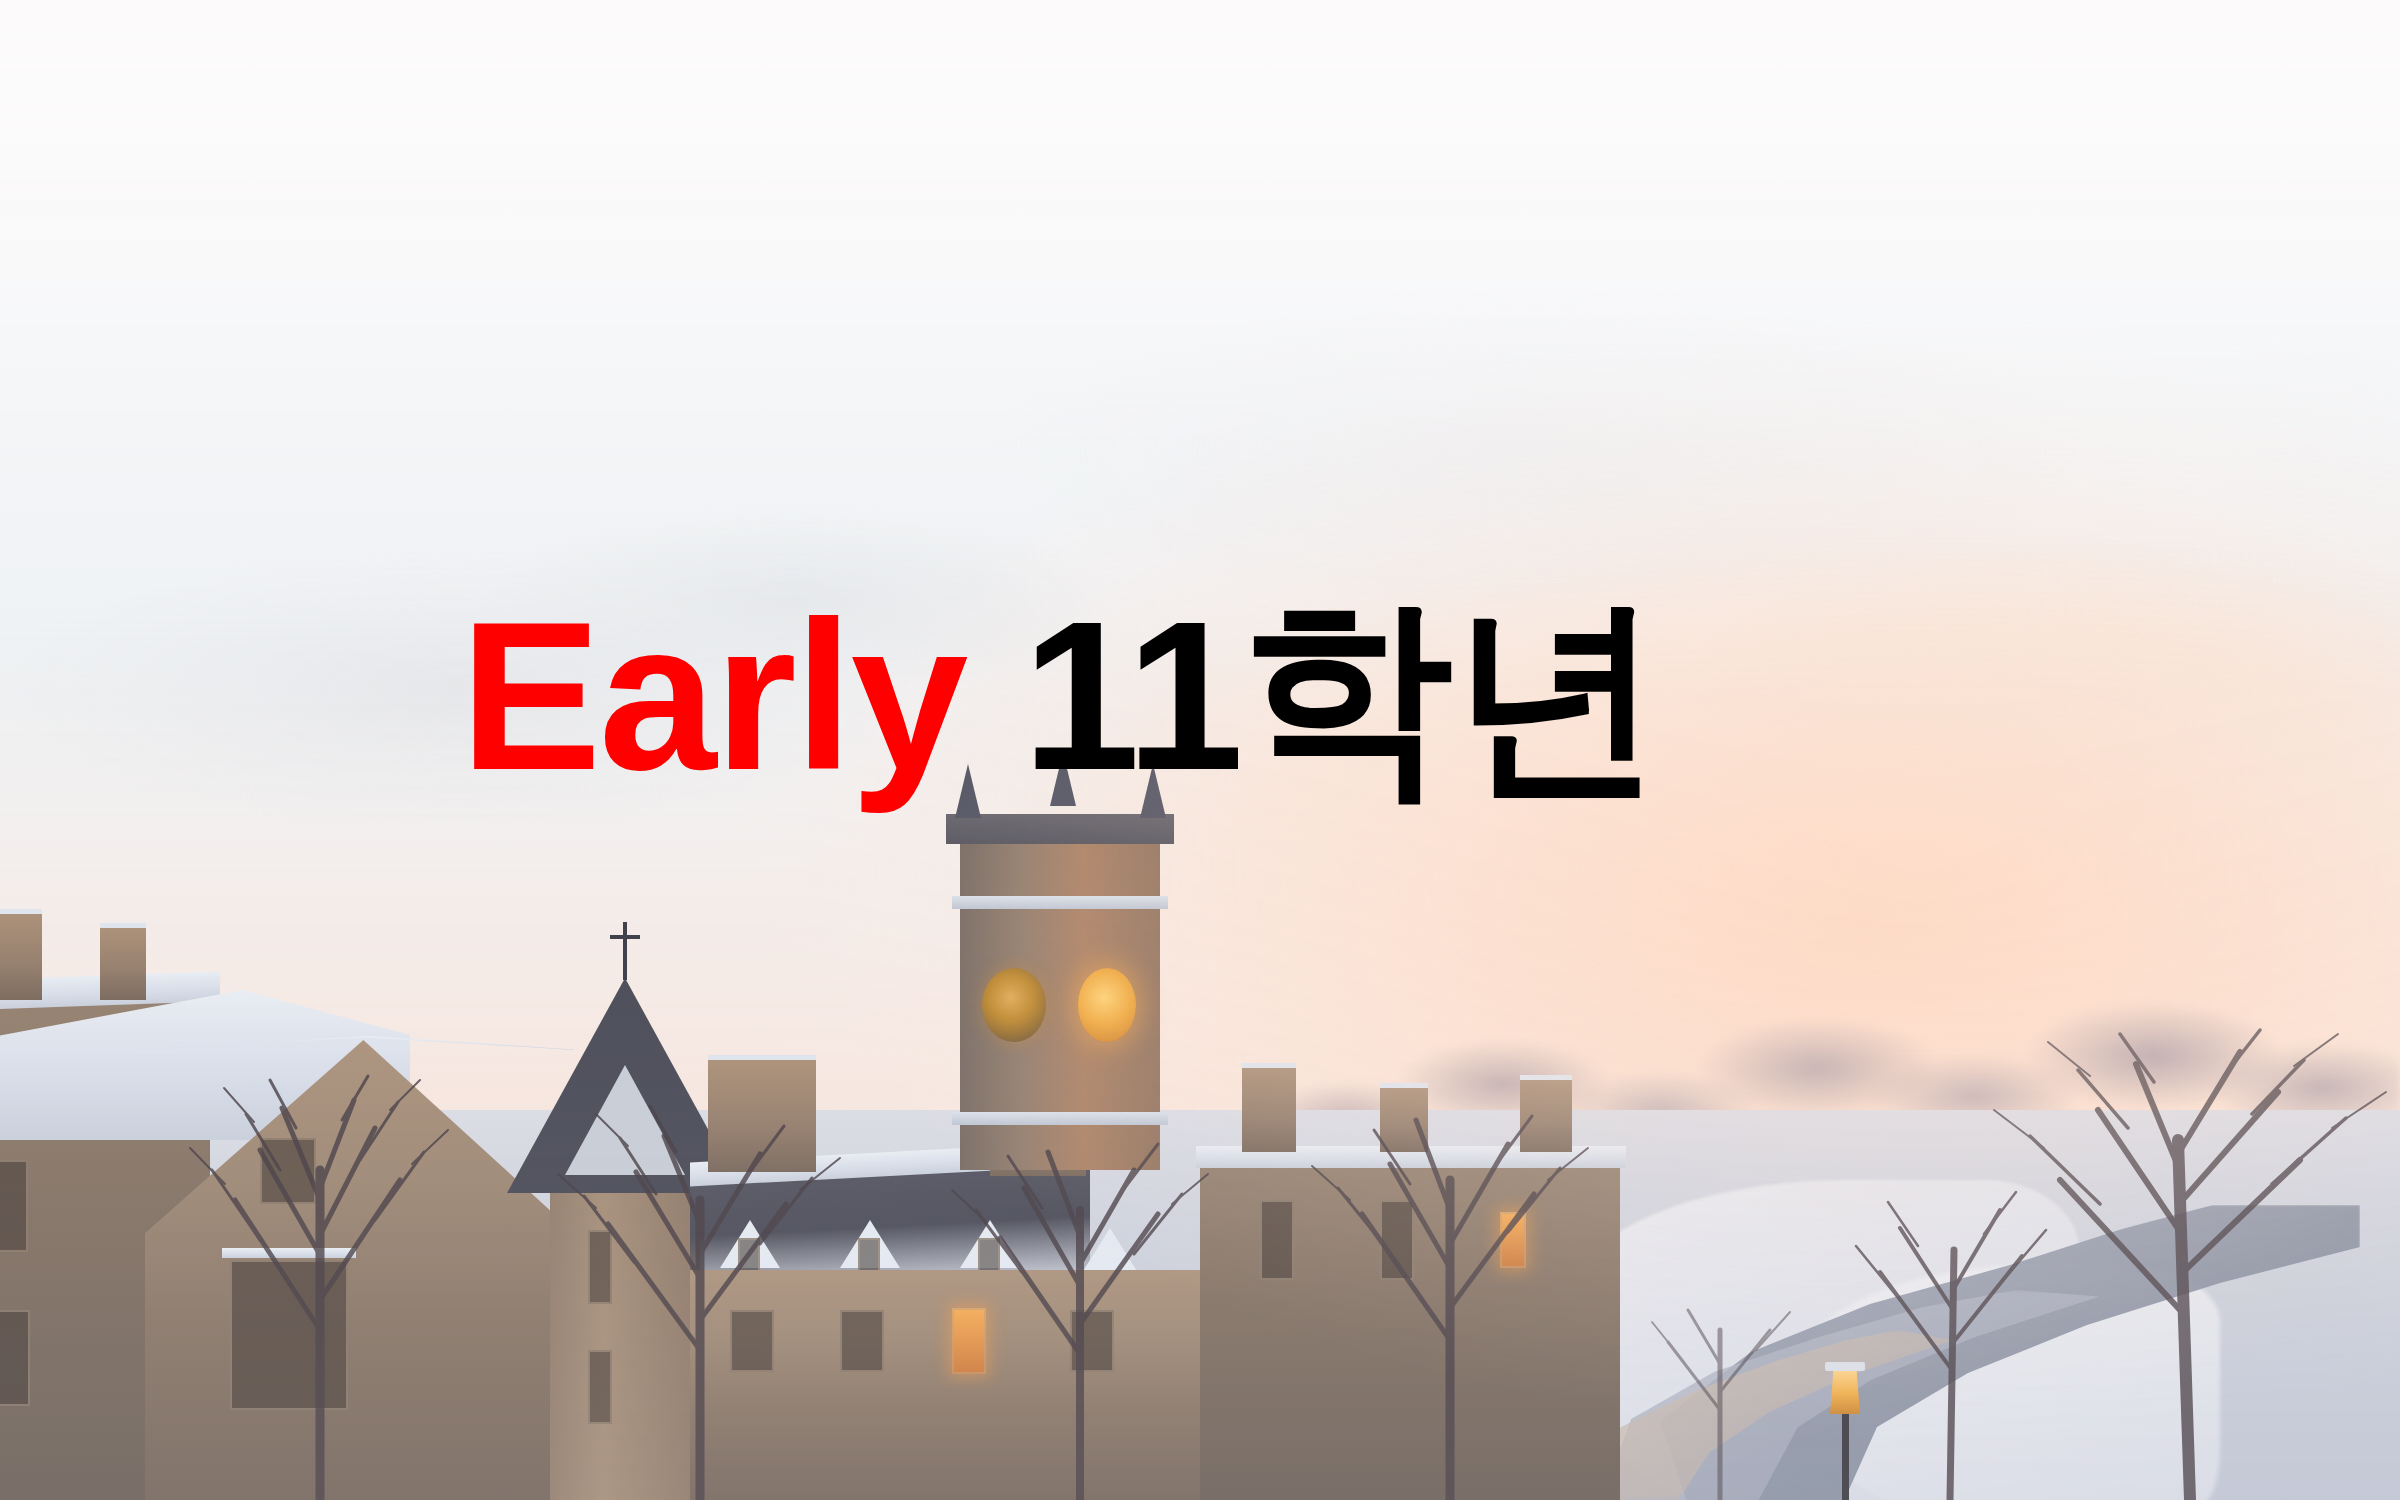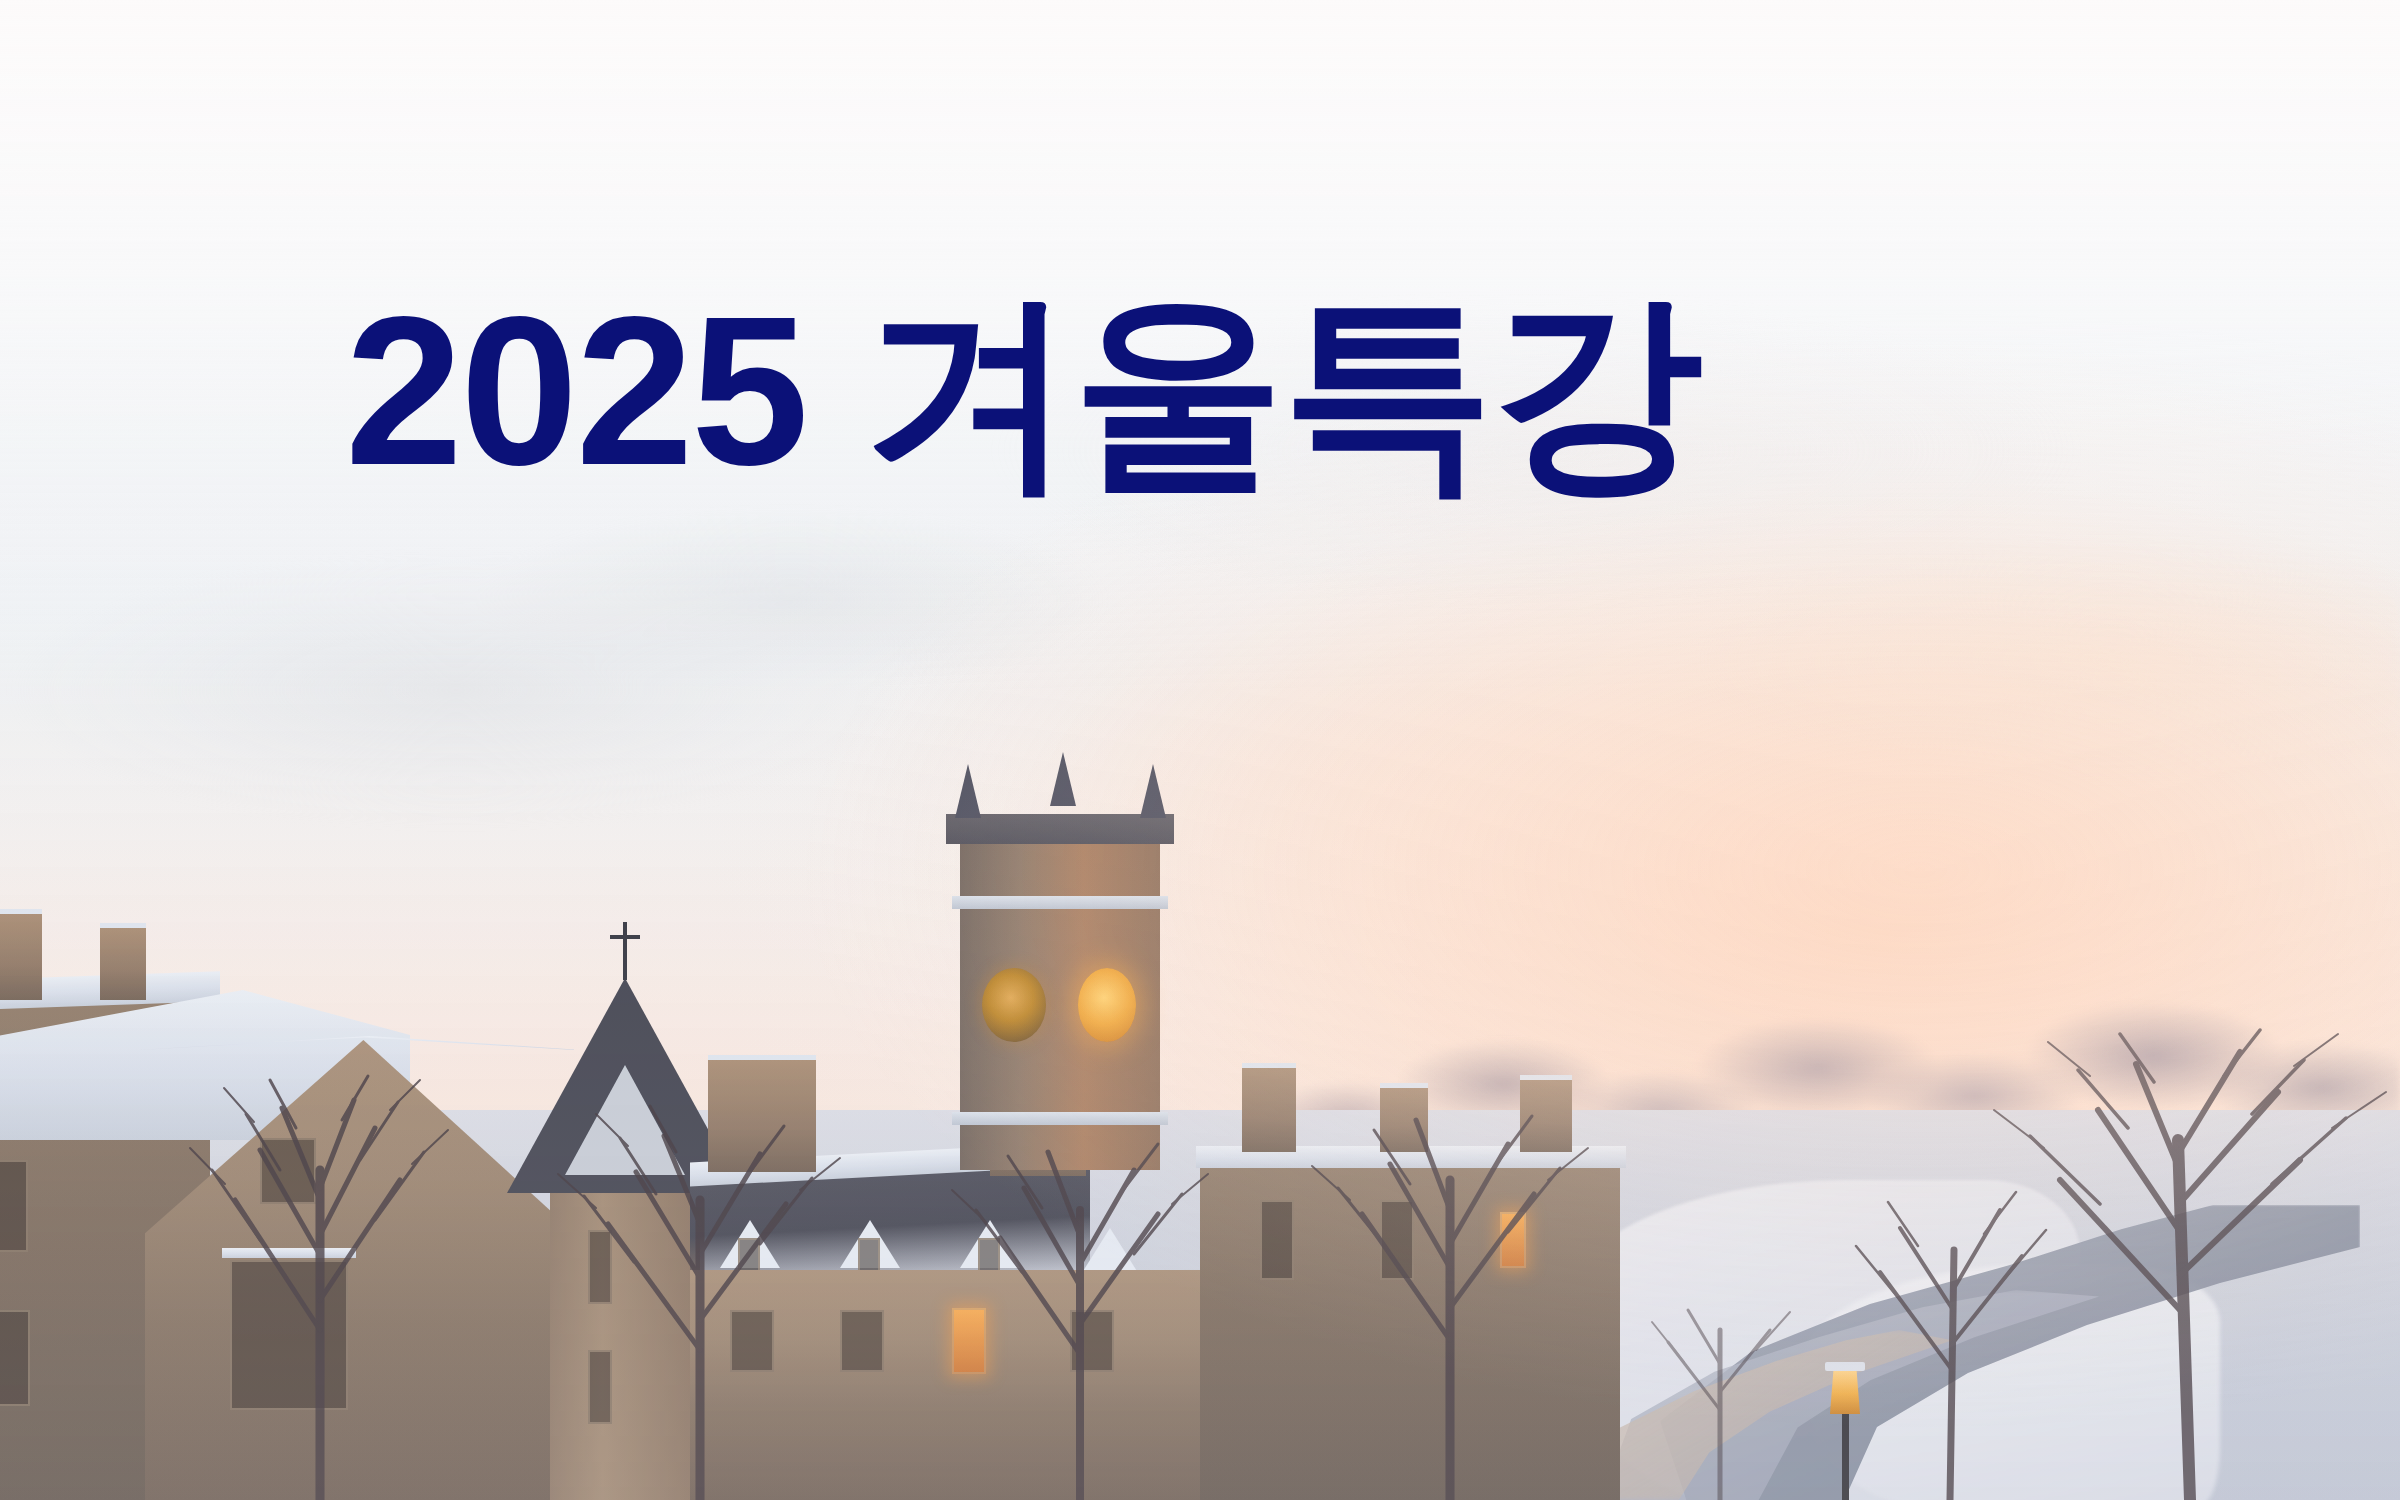--- a/index.html
+++ b/index.html
@@ -407,21 +407,21 @@
         <path d="M0 -90 L-52 -158 M0 -108 L50 -170 M0 -136 L-32 -190" stroke-width="3"></path>
         <path d="M-36 -138 L-68 -178 M36 -150 L70 -188" stroke-width="2"></path>
       </g>
     </g>
   </svg>
 
   <div class="haze"></div>
 
   <div class="headline">
 
-    <div class="line line1">
-      <span class="t-navy">2025 겨울특강</span>
+
+    <div class="line line2">
+      <span class="t-red">Early</span><span class="t-black"> 11학년</span>
     </div>
 
 
-
   </div>
 
 </div>
 
 </body></html>

